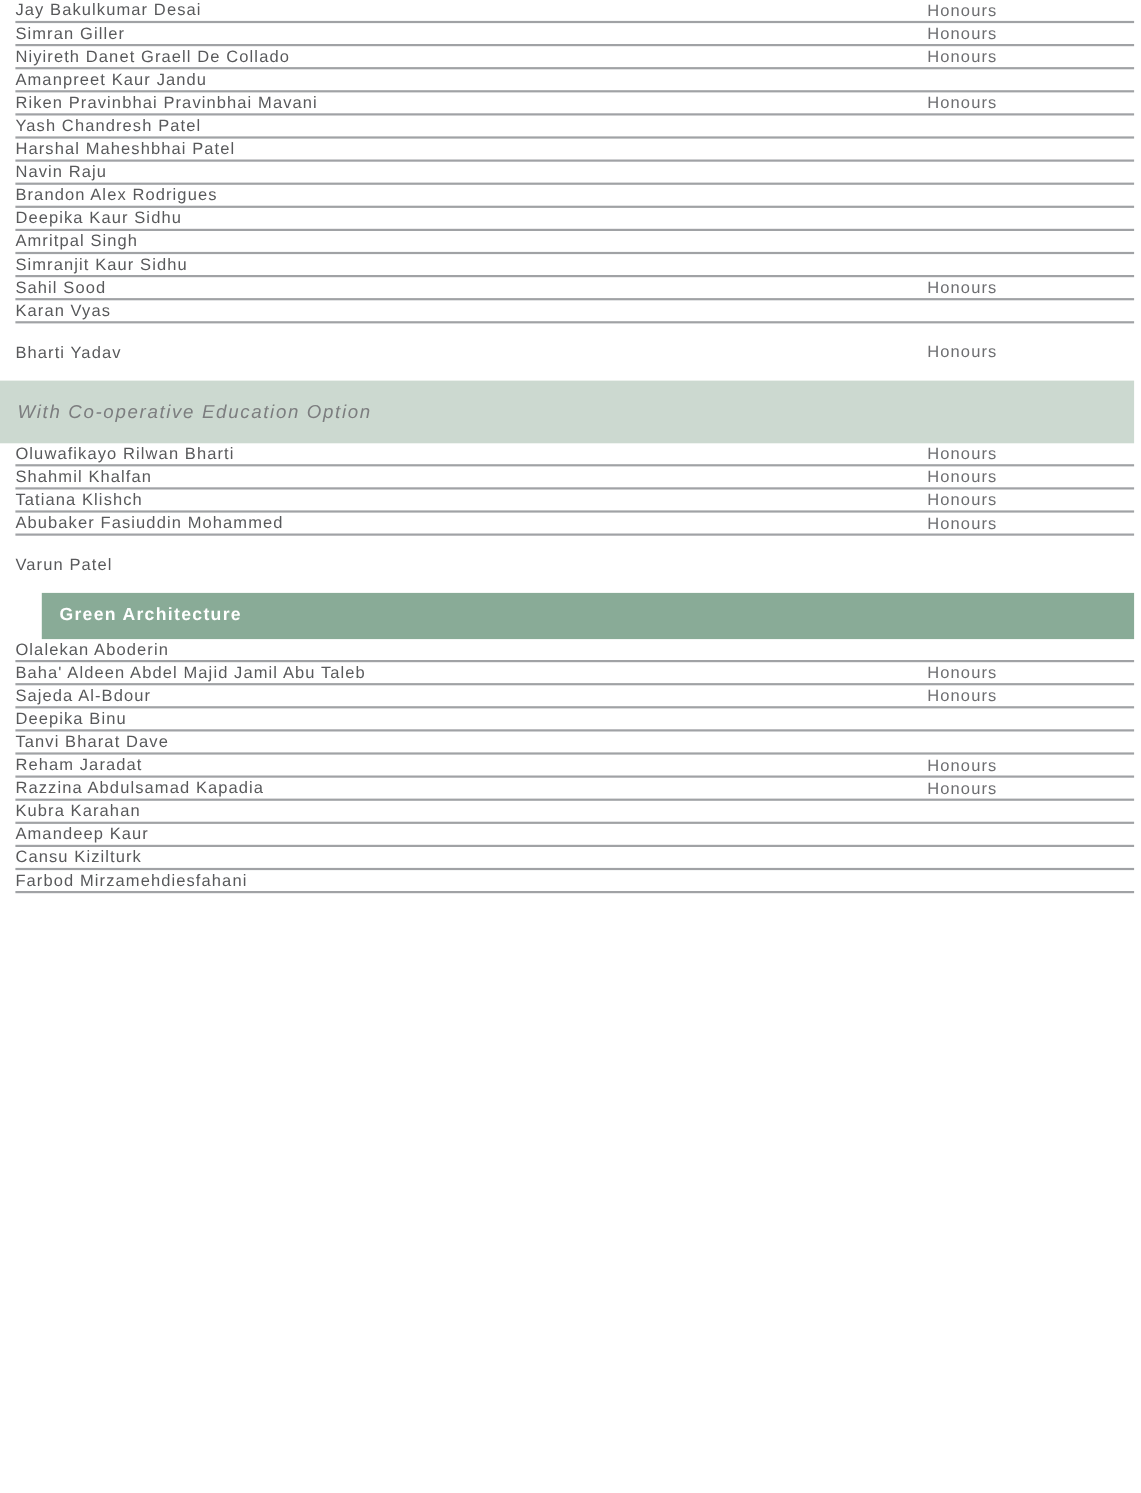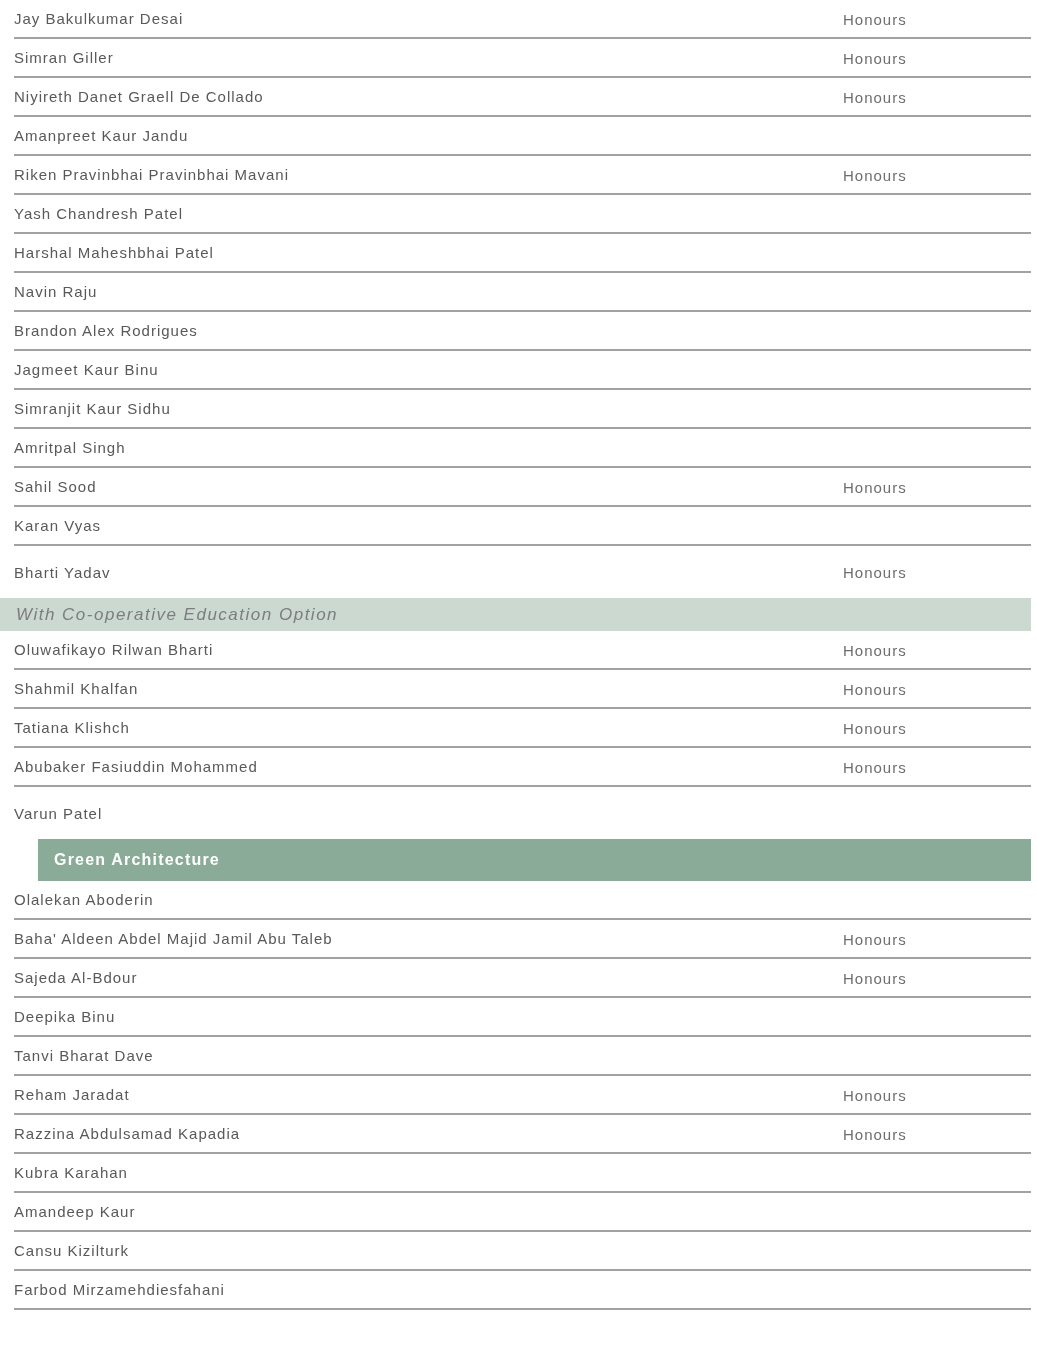--- a/index.html
+++ b/index.html
@@ -14,21 +14,21 @@
   * { box-sizing: border-box; }
   html, body {
     margin: 0; padding: 0;
     background: #ffffff;
     font-family: "Liberation Sans", sans-serif;
   }
   body { width: 1037px; height: 1357px; overflow: hidden; }
   .list { width: 1031px; }
   .row {
     position: relative;
-    height: 39px;
+    height: 21px;
     margin-left: 14px;
     border-bottom: 2px solid var(--divider);
     display: flex;
     align-items: center;
   }
   .row.no-border { border-bottom: none; height: 52px; }
   .name {
     font-size: 15px;
     letter-spacing: 1px;
     color: var(--name-text);
@@ -39,21 +39,21 @@
     left: 829px;
     top: 50%;
     transform: translateY(-50%);
     font-size: 15px;
     letter-spacing: 1px;
     color: var(--honours-text);
     white-space: nowrap;
     text-align: right;
   }
   .subheader {
-    height: 33px;
+    height: 57px;
     background: var(--subheader-bg);
     display: flex;
     align-items: center;
     padding-left: 16px;
   }
   .subheader-label {
     font-style: italic;
     font-size: 17px;
     letter-spacing: 1.5px;
     color: var(--subheader-text);
@@ -110,29 +110,29 @@
   </div>
       <div class="row">
     <span class="name">Navin Raju</span>
 
   </div>
       <div class="row">
     <span class="name">Brandon Alex Rodrigues</span>
 
   </div>
       <div class="row">
-    <span class="name">Jagmeet Kaur Binu</span>
+    <span class="name">Deepika Kaur Sidhu</span>
+
+  </div>
+      <div class="row">
+    <span class="name">Amritpal Singh</span>
 
   </div>
       <div class="row">
     <span class="name">Simranjit Kaur Sidhu</span>
-
-  </div>
-      <div class="row">
-    <span class="name">Amritpal Singh</span>
 
   </div>
       <div class="row">
     <span class="name">Sahil Sood</span>
     <span class="honours">Honours</span>
   </div>
       <div class="row">
     <span class="name">Karan Vyas</span>
 
   </div>

